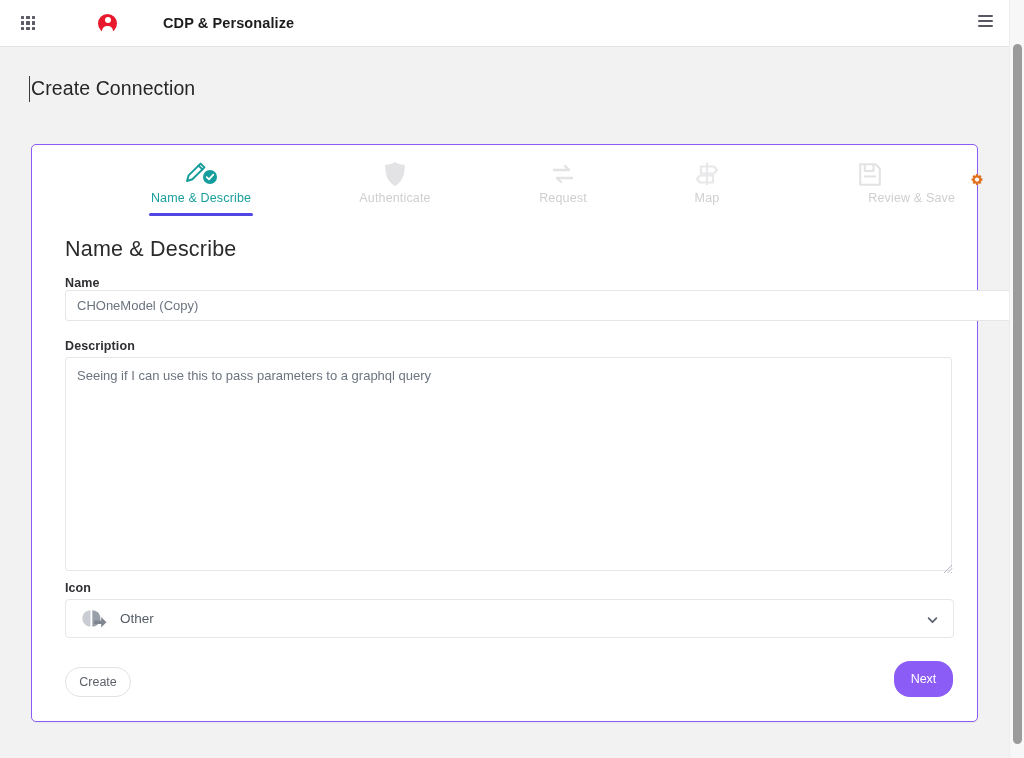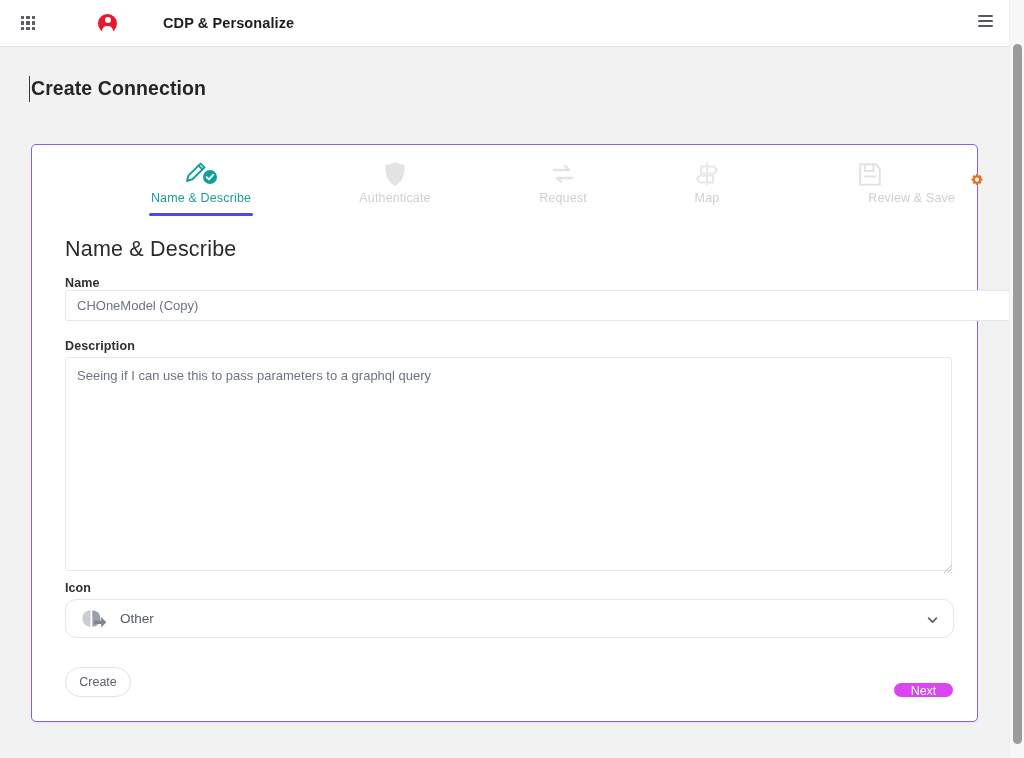--- a/index.html
+++ b/index.html
@@ -68,21 +68,21 @@
   
   .page {
     position: absolute; top: 47px; left: 0;
     width: 1009px; height: 711px;
     background: #f2f2f2;
   }
 
   .page-title {
     position: absolute; top: 30px; left: 31px;
     font-size: 19.5px; color: #262626;
-    font-weight: bold;
+    font-weight: normal;
     letter-spacing: .1px;
   }
   .caret {
     position: absolute; top: 29px; left: 29px;
     width: 1px; height: 26px; background: #3b3b3b;
   }
 
   
   .card {
     position: absolute;
@@ -166,21 +166,21 @@
   .resize-grip {
     position: absolute;
     width: 11px; height: 11px;
     pointer-events: none;
   }
 
   .select-box {
     position: absolute;
     background: #ffffff;
     border: 1px solid #e4e6ea;
-    border-radius: 11px;
+    border-radius: 4px;
     display: flex; align-items: center;
     cursor: pointer;
     text-align: right;
   }
   .select-icon { margin-left: 14px; width: 28px; height: 22px; flex: none; }
   .select-value {
     margin-left: 12px;
     font-size: 13.5px; color: #555c66;
   }
   .chevron {
@@ -198,23 +198,23 @@
     background: #ffffff;
     border-radius: 16px;
     font-family: "Liberation Sans", sans-serif;
     font-size: 12.5px;
     color: #5d6169;
     cursor: pointer;
   }
   .btn-next {
     position: absolute;
     right: 24px; bottom: 24px;
-    width: 59px; height: 14px;
+    width: 59px; height: 36px;
     border: none;
-    background: #d946ef;
+    background: #8b5cf6;
     border-radius: 16px;
     font-family: "Liberation Sans", sans-serif;
     font-size: 12.5px;
     color: #ffffff;
     cursor: pointer;
   }
 
   
   .scroll-v {
     position: absolute; top: 0; right: 0;

